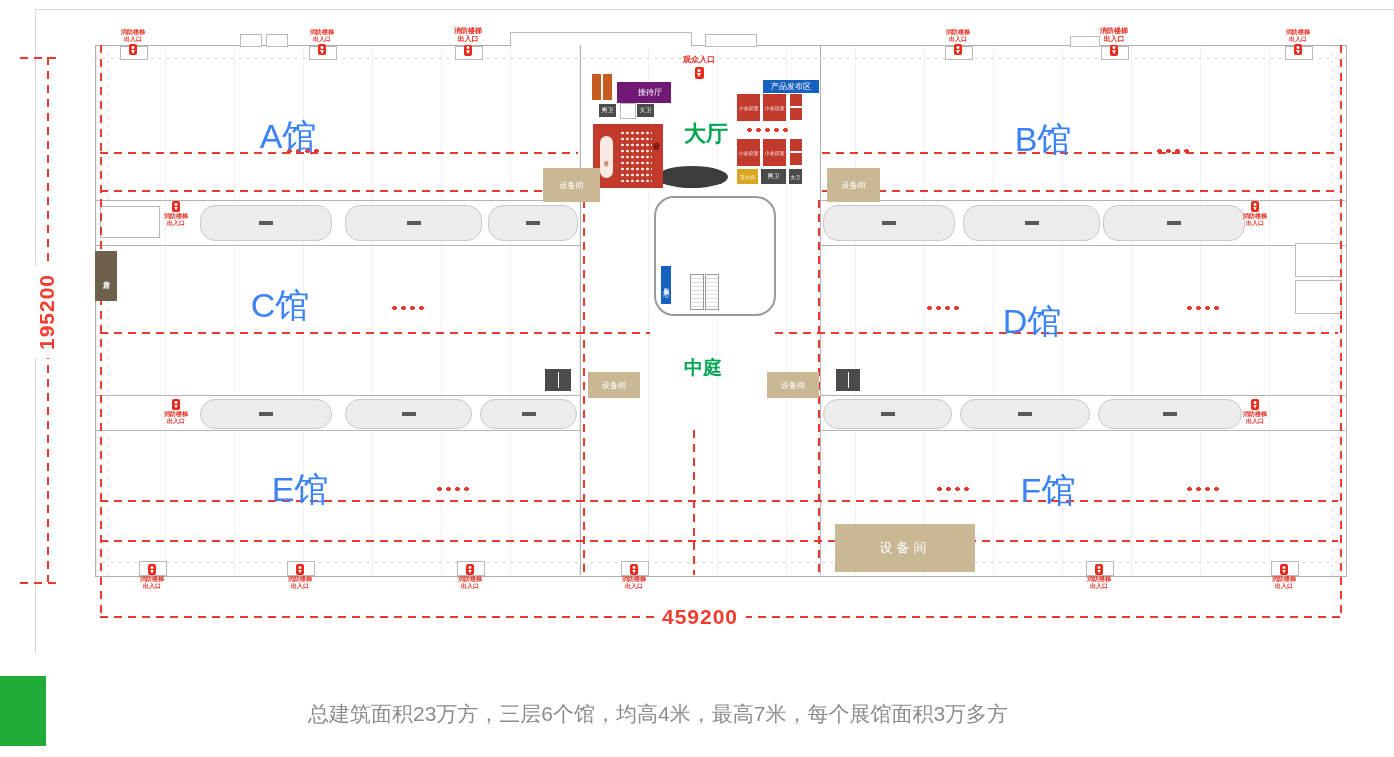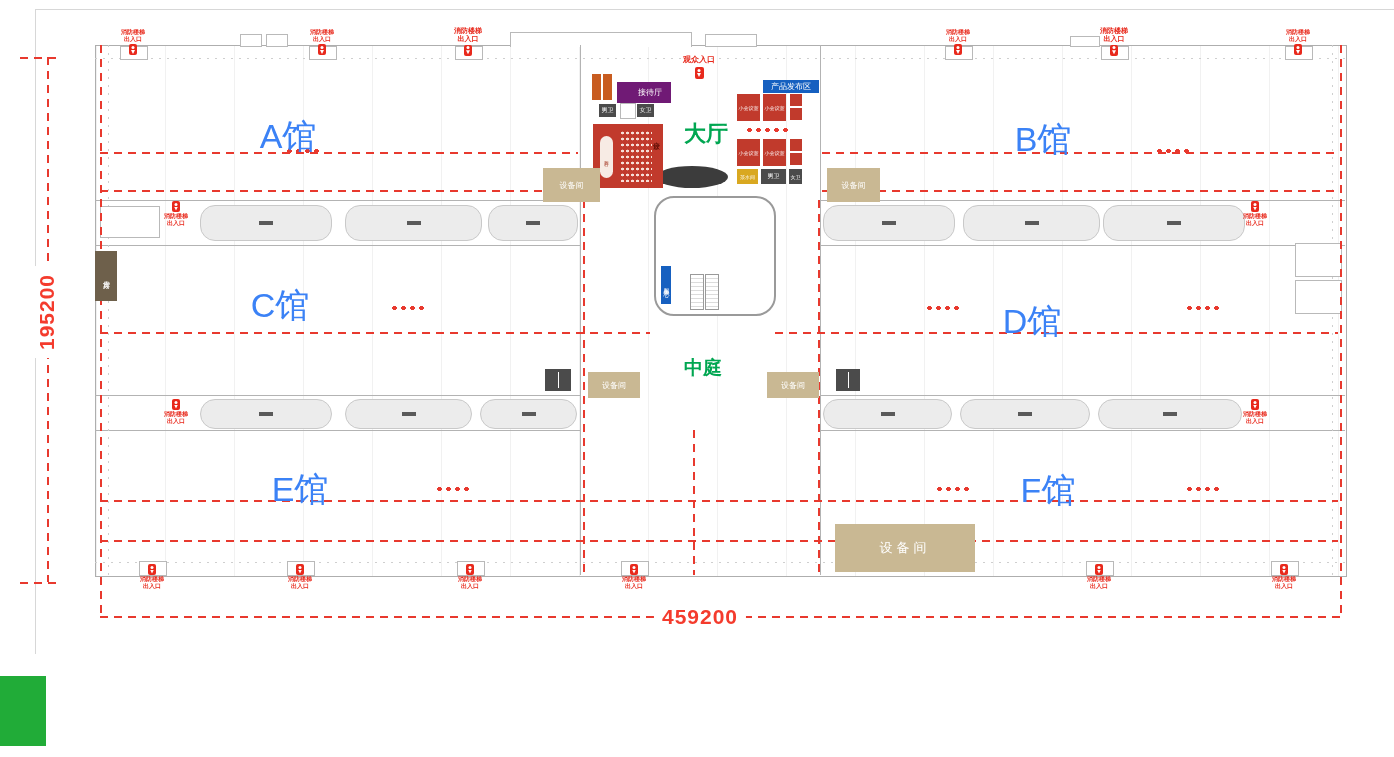--- a/index.html
+++ b/index.html
@@ -338,14 +338,15 @@
       <span>出入口</span>
     </div>
     <div class="fx" style="left:1255px;top:398px;">
       <span class="ic"></span>
       <span>消防楼梯</span><br>
       <span>出入口</span>
     </div>
   </div>
 
   <div class="footer-accent"></div>
+  <div class="footer-sub">总建筑面积23万方，三层6个馆，均高4米，最高7米，每个展馆面积3万多方</div>
 
 </div>
 
 </body></html>

